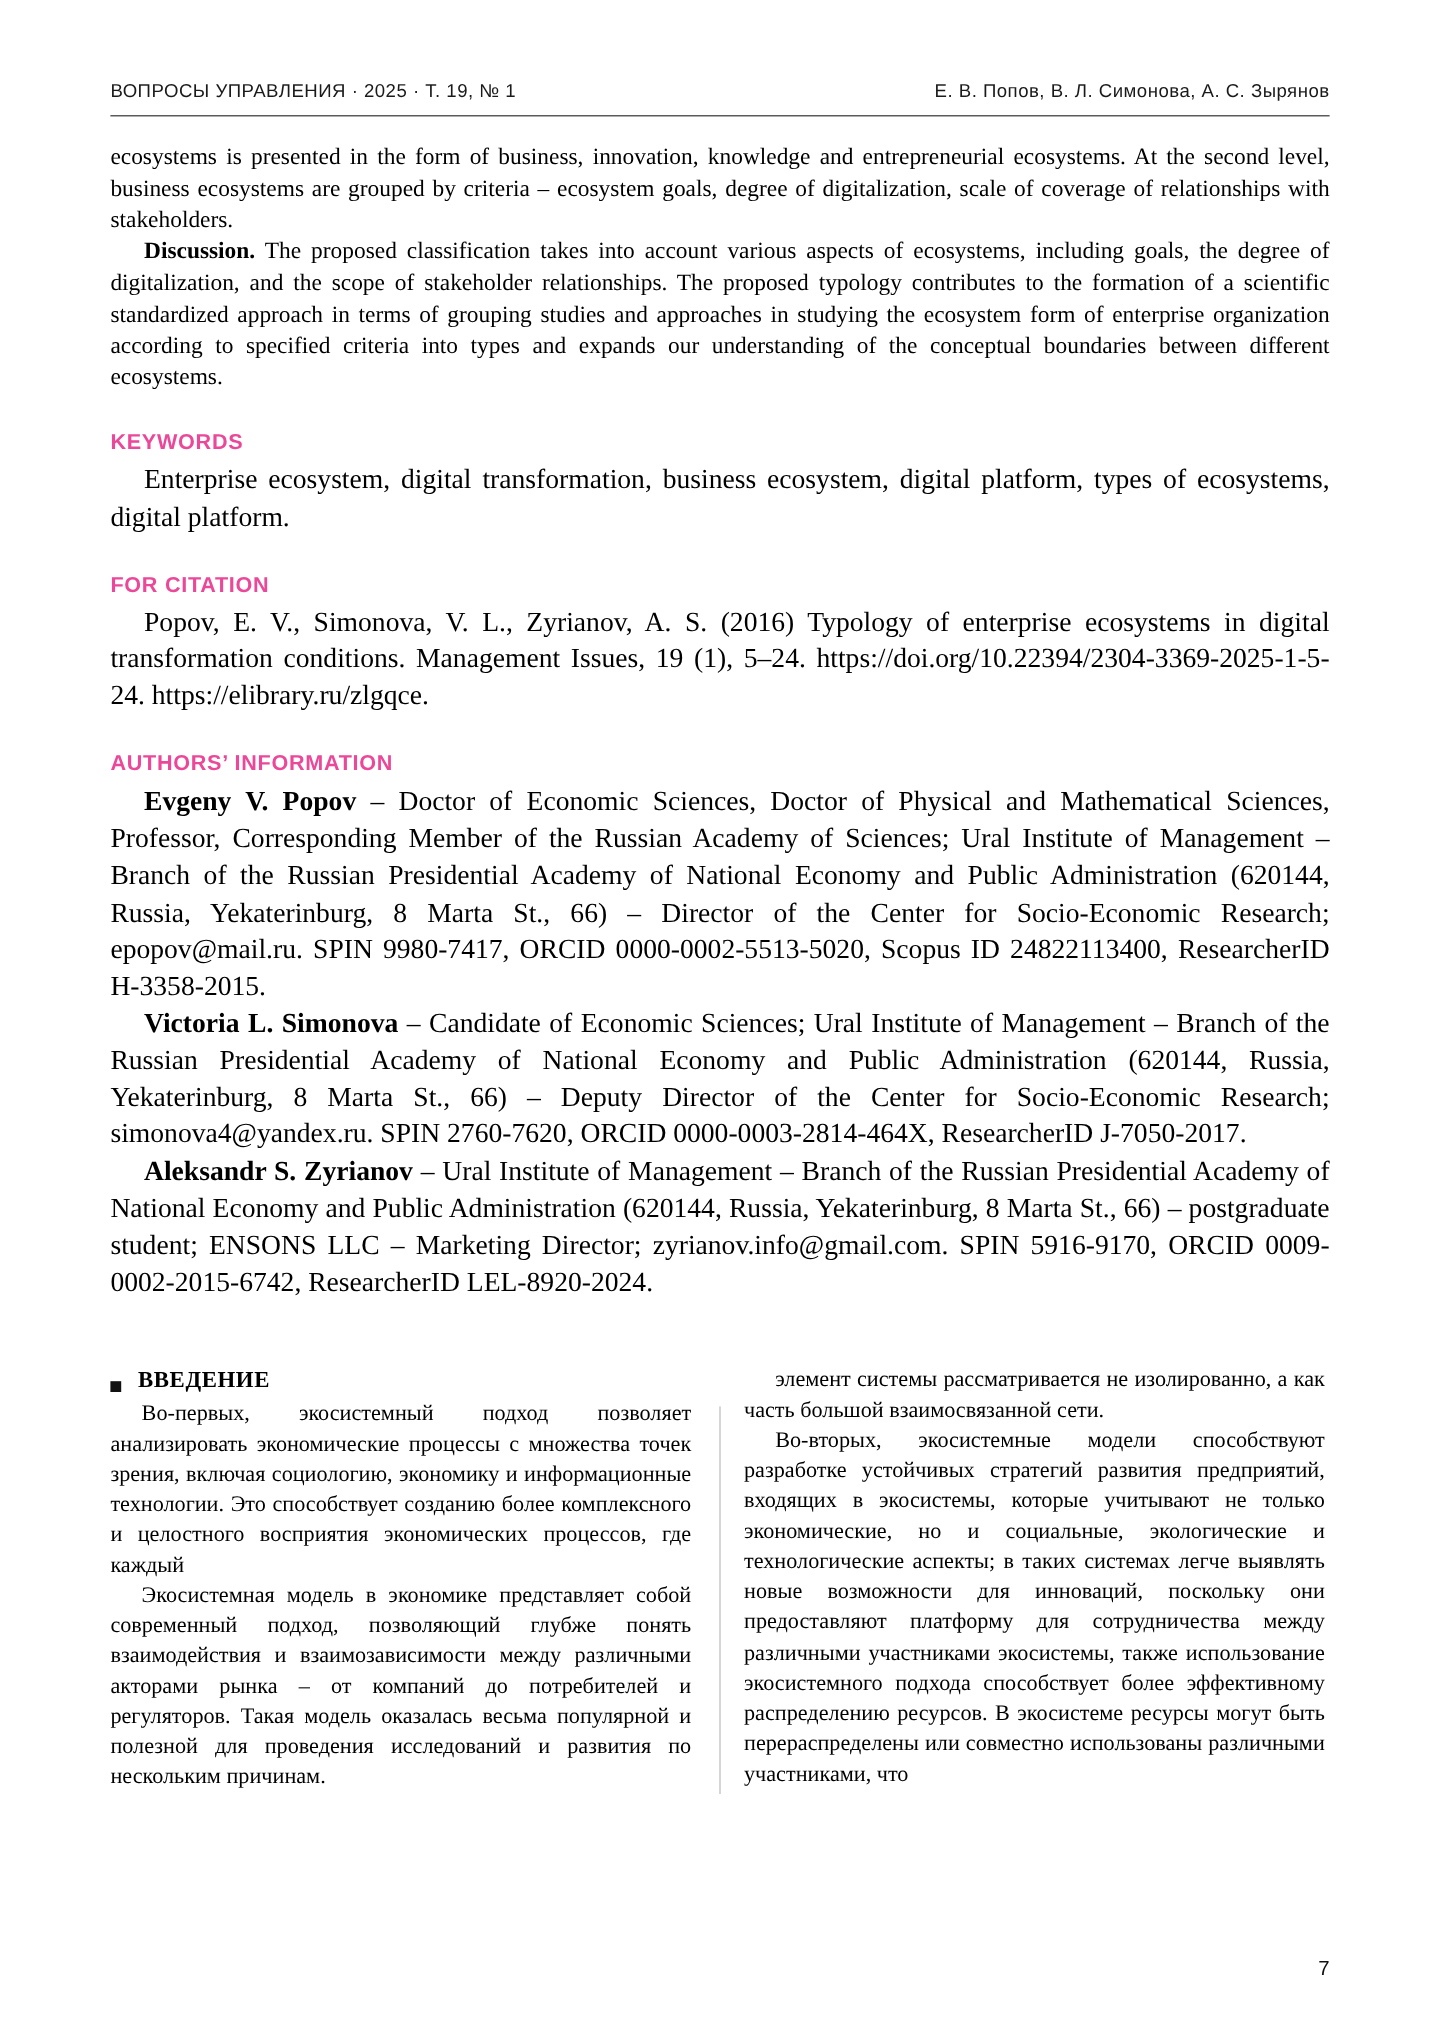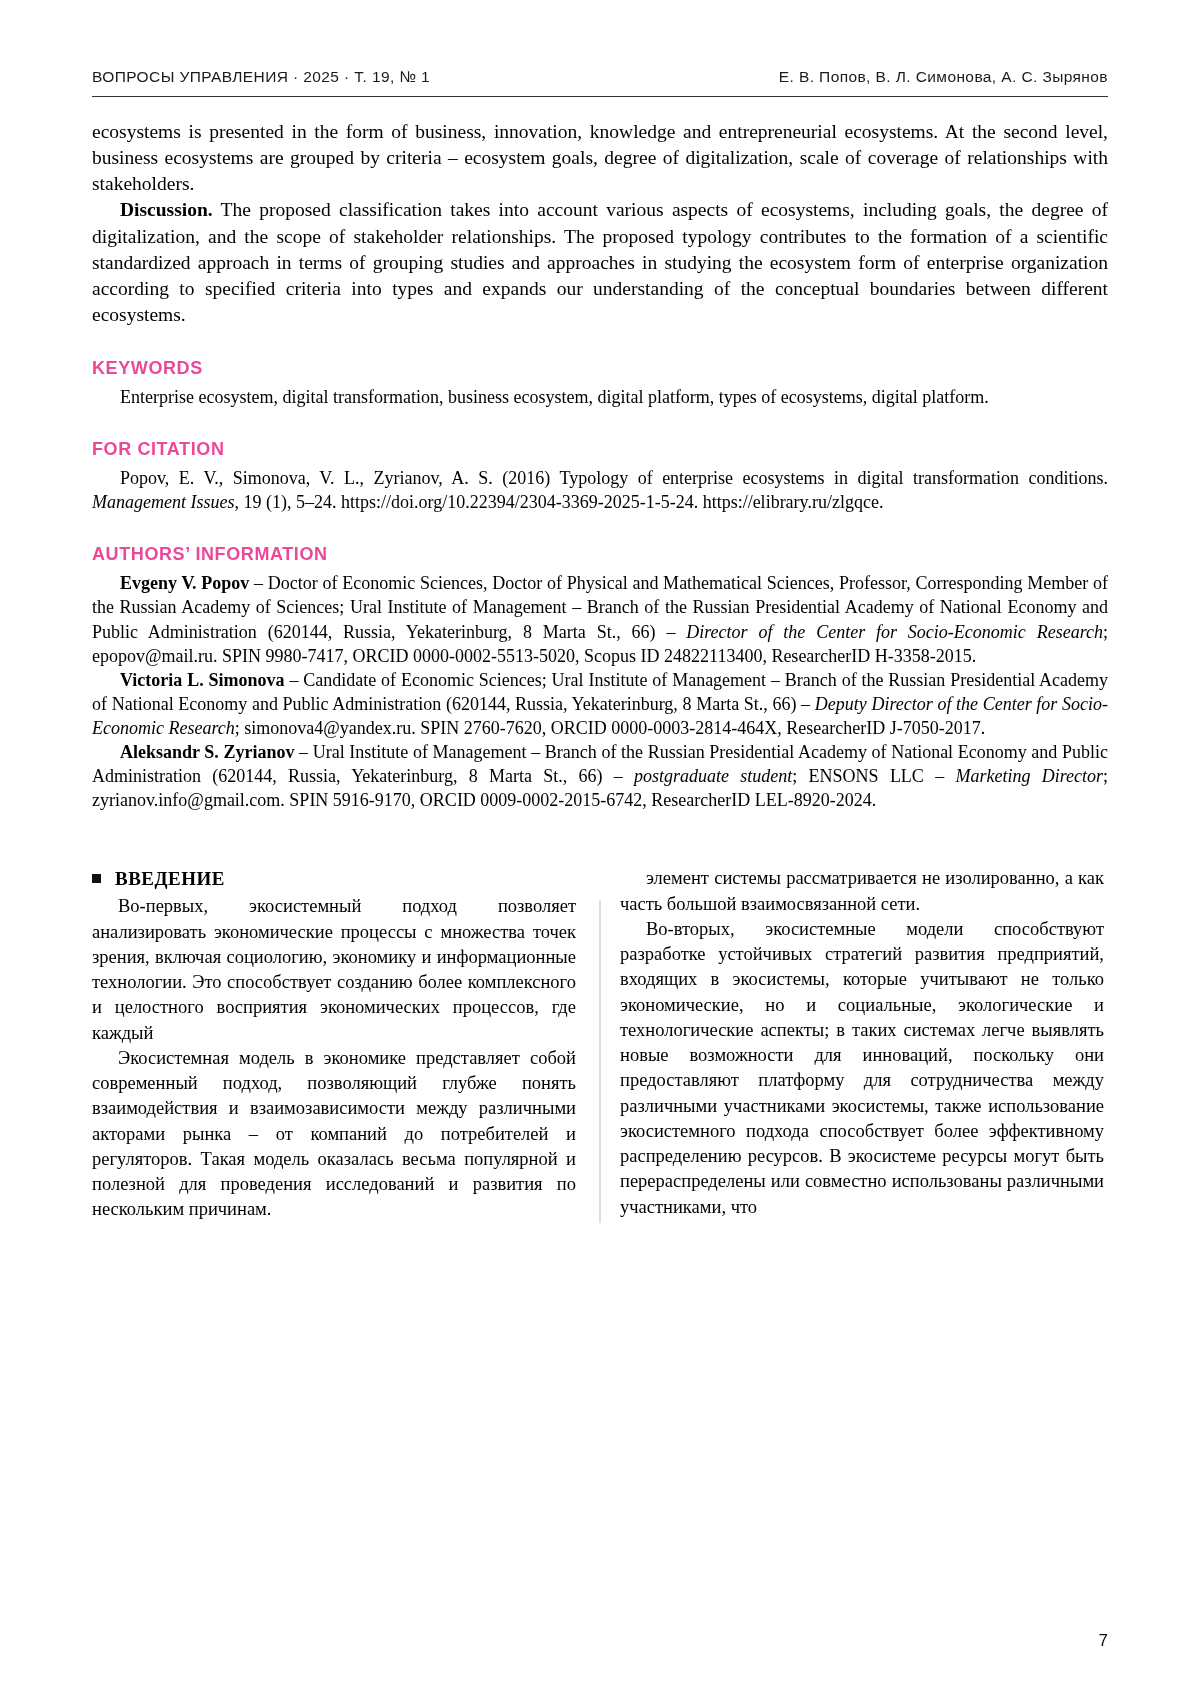--- a/index.html
+++ b/index.html
@@ -39,34 +39,34 @@
     font-size: 19.5px;
     line-height: 1.34;
     text-align: justify;
     text-justify: inter-word;
     hyphens: manual;
   }
   .abstract-block p { margin: 0; }
   .abstract-block p + p { margin-top: 0px; }
   .indent { text-indent: 28px; }
   .bold { font-weight: bold; }
-  .ital { font-style: italic; }
+  .ital { }
 
   .section-title {
     font-family: "Liberation Sans", sans-serif;
     font-size: 18px;
     font-weight: bold;
     letter-spacing: 0.6px;
     margin-top: 30px;
     margin-bottom: 6px;
     color: #ec4899;
   }
 
   .para {
-    font-size: 18px;
+    font-size: 23px;
     line-height: 1.34;
     text-align: justify;
     margin: 0;
   }
   .para.indent { text-indent: 28px; }
 
   .submitted {
     margin-top: 28px;
     font-size: 19.5px;
     line-height: 1.34;
@@ -91,21 +91,21 @@
     position: absolute;
     left: 50%;
     top: 34px;
     bottom: 0;
     width: 1px;
     background: #bbbbbb;
     transform: translateX(-0.5px);
   }
   .ru-heading {
     display: flex;
-    align-items: flex-start;
+    align-items: center;
     gap: 14px;
     text-indent: 0;
     margin-bottom: 2px;
   }
   .bullet-square {
     display: inline-block;
     width: 9px;
     height: 9px;
     background: #111111;
     margin-top: 8px;

